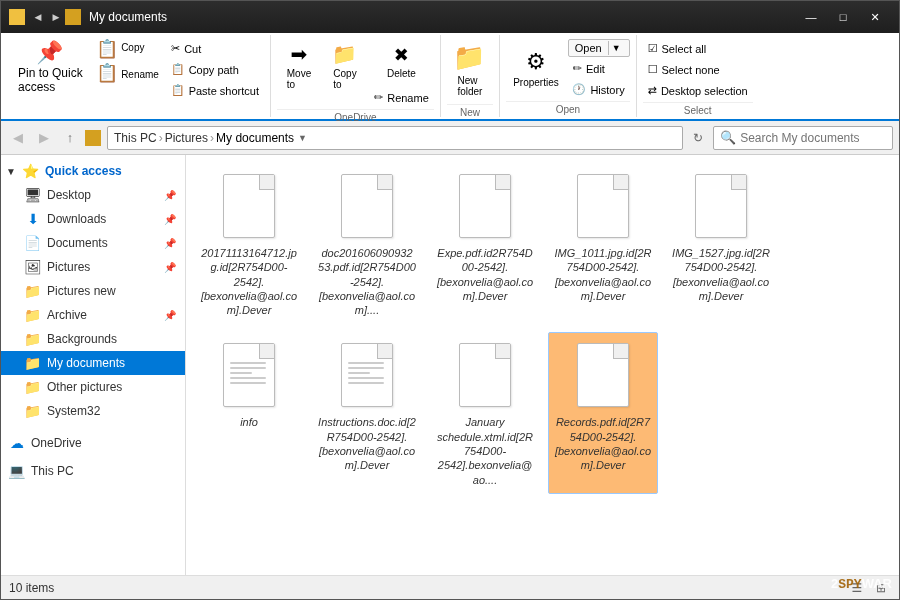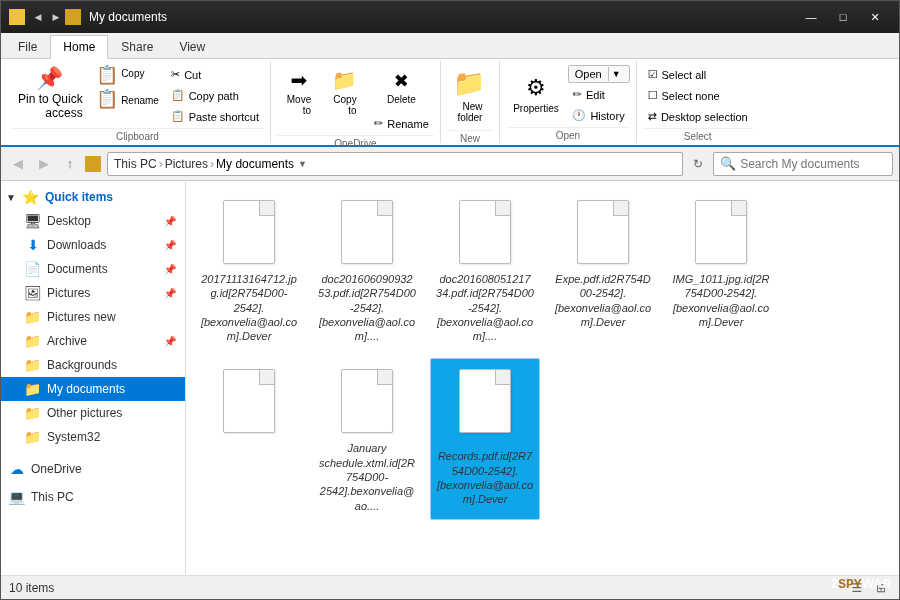--- a/index.html
+++ b/index.html
@@ -22,21 +22,21 @@
     .ribbon-tab { padding: 4px 12px; font-size: 12px; cursor: pointer; color: #333; border: 1px solid transparent; border-bottom: none; }
     .ribbon-tab.active { background: #fff; border-color: #ccc; border-bottom: 1px solid #fff; color: #000; margin-bottom: -1px; }
 
     
     .ribbon { background: #fff; border-bottom: 2px solid #0078d7; display: flex; align-items: stretch; padding: 2px 4px; flex-shrink: 0; height: 88px; }
     .ribbon-group { display: flex; flex-direction: column; align-items: stretch; border-right: 1px solid #ddd; padding: 2px 6px; min-width: fit-content; }
     .ribbon-group-content { display: flex; align-items: flex-start; flex: 1; gap: 2px; }
     .ribbon-group-label { font-size: 10px; color: #666; text-align: center; padding: 2px 0; border-top: 1px solid #eee; margin-top: 2px; }
     .ribbon-btn-large { display: flex; flex-direction: column; align-items: center; padding: 4px 6px; cursor: pointer; border: 1px solid transparent; border-radius: 2px; min-width: 44px; }
     .ribbon-btn-large .icon { font-size: 22px; line-height: 1; }
-    .ribbon-btn-large .label { font-size: 10px; margin-top: 2px; text-align: right; }
+    .ribbon-btn-large .label { font-size: 10px; margin-top: 2px; text-align: left; }
     .ribbon-btn-small { display: flex; align-items: center; gap: 4px; padding: 2px 4px; cursor: pointer; border: 1px solid transparent; border-radius: 2px; white-space: nowrap; font-size: 11px; }
 
     
     .addressbar { background: #f0f0f0; border-bottom: 1px solid #ccc; display: flex; align-items: center; padding: 3px 6px; gap: 4px; flex-shrink: 0; height: 34px; }
     .nav-btn { width: 22px; height: 22px; display: flex; align-items: center; justify-content: center; cursor: pointer; border: 1px solid transparent; border-radius: 2px; color: #666; font-size: 13px; }
     .nav-btn.disabled { color: #bbb; cursor: default; }
     .address-path { flex: 1; background: #fff; border: 1px solid #aaa; border-radius: 2px; height: 24px; display: flex; align-items: center; padding: 0 6px; font-size: 12px; cursor: text; }
     .path-part { color: #333; }
     .path-sep { color: #999; margin: 0 2px; }
     .path-current { color: #000; font-weight: 500; }
@@ -94,26 +94,20 @@
     </div>
     <div class="titlebar-breadcrumb-icon"></div>
     <div class="titlebar-title">My documents</div>
     <div class="titlebar-controls">
       <div class="titlebar-btn">—</div>
       <div class="titlebar-btn">□</div>
       <div class="titlebar-btn close">✕</div>
     </div>
   </div>
 
-  <div class="ribbon-tabs">
-    <div class="ribbon-tab">File</div>
-    <div class="ribbon-tab active">Home</div>
-    <div class="ribbon-tab">Share</div>
-    <div class="ribbon-tab">View</div>
-  </div>
 
   <div class="ribbon">
 
     <div class="ribbon-group">
       <div class="ribbon-group-content">
         <div class="ribbon-btn-large">
           <div class="icon">📌</div>
           <div class="label" style="font-size:12px;">Pin to Quick<br>access</div>
         </div>
         <div style="display:flex; flex-direction:column; gap:0;">
@@ -134,21 +128,20 @@
           <div class="ribbon-btn-small">
             <span>📋</span>
             <span>Copy path</span>
           </div>
           <div class="ribbon-btn-small">
             <span>📋</span>
             <span>Paste shortcut</span>
           </div>
         </div>
       </div>
-      <div class="ribbon-group-label">Clipboard</div>
     </div>
 
     <div class="ribbon-group">
       <div class="ribbon-group-content">
         <div class="ribbon-btn-large">
           <div style="font-size:20px;">➡</div>
           <div class="label">Move<br>to</div>
         </div>
         <div class="ribbon-btn-large">
           <div style="font-size:20px;">📁</div>
@@ -246,21 +239,21 @@
       <input type="text" placeholder="Search My documents" style="">
     </div>
   </div>
 
   <div class="main-area">
 
     <div class="sidebar">
       <div class="sidebar-item" style="padding-left:4px;">
         <span class="sidebar-icon" style="font-size:10px;width:12px;">▼</span>
         <span class="sidebar-icon">⭐</span>
-        <span style="font-weight:600;color:#0066cc;">Quick items</span>
+        <span style="font-weight:600;color:#0066cc;">Quick access</span>
       </div>
       <div class="sidebar-item" style="padding-left:24px;">
         <span class="sidebar-icon">🖥</span>
         <span>Desktop</span>
         <span class="sidebar-pin">📌</span>
       </div>
       <div class="sidebar-item" style="padding-left:24px;">
         <span class="sidebar-icon" style="color:#0078d7;">⬇</span>
         <span>Downloads</span>
         <span class="sidebar-pin">📌</span>
@@ -323,46 +316,69 @@
           <div class="file-item">
             <div class="file-icon">
               <div class="file-doc-icon"></div>
             </div>
             <div class="file-name">doc201606090932 53.pdf.id[2R754D00-2542].[bexonvelia@aol.com]....</div>
           </div>
           <div class="file-item">
             <div class="file-icon">
               <div class="file-doc-icon"></div>
             </div>
-            <div class="file-name">doc201608051217 34.pdf.id[2R754D00-2542].[bexonvelia@aol.com]....</div>
-          </div>
-          <div class="file-item">
-            <div class="file-icon">
-              <div class="file-doc-icon"></div>
-            </div>
             <div class="file-name">Expe.pdf.id2R754D00-2542].[bexonvelia@aol.com].Dever</div>
           </div>
           <div class="file-item">
             <div class="file-icon">
               <div class="file-doc-icon"></div>
             </div>
             <div class="file-name">IMG_1011.jpg.id[2R754D00-2542].[bexonvelia@aol.com].Dever</div>
           </div>
           <div class="file-item">
             <div class="file-icon">
               <div class="file-doc-icon"></div>
             </div>
+            <div class="file-name">IMG_1527.jpg.id[2R754D00-2542].[bexonvelia@aol.com].Dever</div>
+          </div>
+          <div class="file-item">
+            <div class="file-icon">
+              <div class="file-doc-icon">
+                <div class="file-doc-lines">
+                  <div class="file-doc-line"></div>
+                  <div class="file-doc-line"></div>
+                  <div class="file-doc-line short"></div>
+                  <div class="file-doc-line"></div>
+                  <div class="file-doc-line"></div>
+                </div>
+              </div>
+            </div>
+            <div class="file-name">info</div>
+          </div>
+          <div class="file-item">
+            <div class="file-icon">
+              <div class="file-doc-icon">
+                <div class="file-doc-lines">
+                  <div class="file-doc-line"></div>
+                  <div class="file-doc-line"></div>
+                  <div class="file-doc-line short"></div>
+                  <div class="file-doc-line"></div>
+                  <div class="file-doc-line"></div>
+                </div>
+              </div>
+            </div>
+            <div class="file-name">Instructions.doc.id[2R754D00-2542].[bexonvelia@aol.com].Dever</div>
           </div>
           <div class="file-item">
             <div class="file-icon">
               <div class="file-doc-icon"></div>
             </div>
             <div class="file-name">January schedule.xtml.id[2R754D00-2542].bexonvelia@ao....</div>
           </div>
-          <div class="file-item" style="background: #0ea5e9; border-color: rgb(153, 201, 255); gap: 8px;">
+          <div class="file-item" style="background: #fdba74; border-color: rgb(153, 201, 255);">
             <div class="file-icon">
               <div class="file-doc-icon"></div>
             </div>
             <div class="file-name">Records.pdf.id[2R754D00-2542].[bexonvelia@aol.com].Dever</div>
           </div>
         </div>
     </div>
   </div>
 
   <div class="statusbar">

